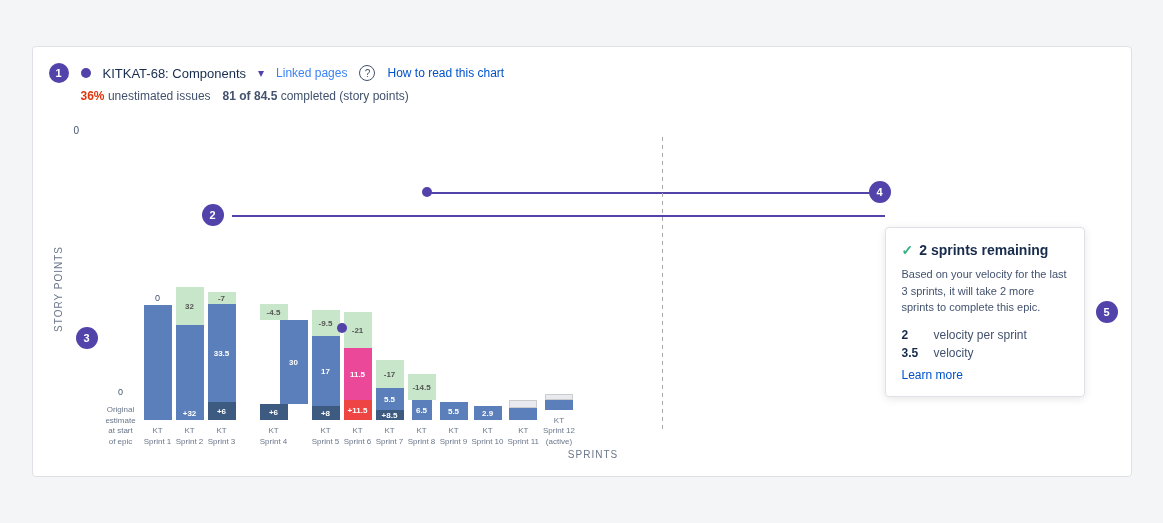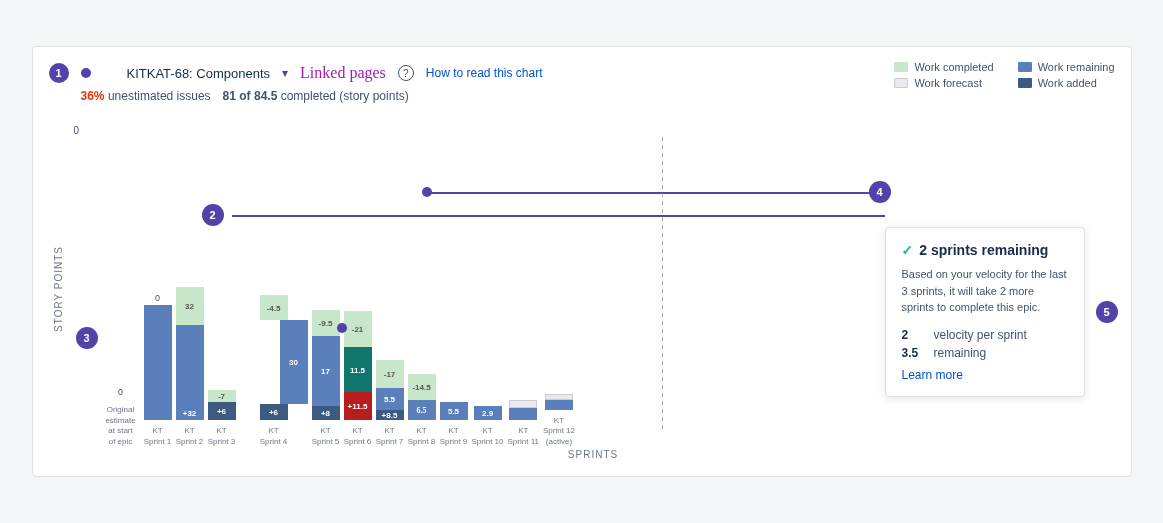--- a/index.html
+++ b/index.html
@@ -26,34 +26,32 @@
       gap: 12px;
       margin-bottom: 6px;
     }
     .sprint-label {
       display: flex;
       align-items: center;
       gap: 6px;
       font-size: 13px;
       font-weight: 500;
       color: #172b4d;
-      margin-left: 24px;
     }
     .dot {
       width: 10px; height: 10px;
       border-radius: 50%;
       background: #5243aa;
       display: inline-block;
     }
     .linked-pages {
-      color: #a21caf;
-      font-size: 16px;
+      color: #3b82f6;
+      font-size: 12px;
       cursor: pointer;
       text-decoration: none;
-      font-family: Liberation Serif, serif;
     }
     .help-icon {
       width: 16px; height: 16px;
       border: 1px solid #42526e;
       border-radius: 50%;
       display: inline-flex;
       align-items: center;
       justify-content: center;
       font-size: 10px;
       color: #42526e;
@@ -214,38 +212,20 @@
     <span style="margin-left:32px;">
       <span class="pct">36%</span>
       <span>unestimated issues</span>
     </span>
     <span>
       <strong>81 of 84.5</strong>
       <span>completed (story points)</span>
     </span>
   </div>
 
-  <div class="legend">
-    <div class="legend-item">
-      <div class="legend-box" style="background:#c8e6c9;"></div>
-      <span>Work completed</span>
-    </div>
-    <div class="legend-item">
-      <div class="legend-box" style="background:#5b7fba;"></div>
-      <span>Work remaining</span>
-    </div>
-    <div class="legend-item">
-      <div class="legend-box" style="background:#e8eaf0; border:1px solid #ccc;"></div>
-      <span>Work forecast</span>
-    </div>
-    <div class="legend-item">
-      <div class="legend-box" style="background:#3d5a80;"></div>
-      <span>Work added</span>
-    </div>
-  </div>
 
   <div style="display:flex; margin-top:4px;">
 
     <div style="display:flex; align-items:center; padding: 0 4px;">
       <div class="y-axis-label">STORY POINTS</div>
     </div>
 
     <div style="flex:1; position:relative;">
 
       <div class="zero-label">0</div>
@@ -292,36 +272,39 @@
             </div>
           </div>
           <div style="font-size:8px;color:#6b778c;text-align:center;margin-top:6px;line-height:1.3;">KT<br>Sprint 2</div>
         </div>
 
         <div style="display:flex;flex-direction:column;align-items:center;">
           <div style="position:relative;display:flex;flex-direction:column-reverse;align-items:center;">
             <div style="width:28px;height:18px;background:#3d5a80;position:relative;">
               <span style="position:absolute;top:50%;left:50%;transform:translate(-50%,-50%);font-size:8px;font-weight:700;color:#fff;">+6</span>
             </div>
+            <div style="width:28px;height:98px;background:#5b7fba;position:relative;">
+              <span style="position:absolute;top:50%;left:50%;transform:translate(-50%,-50%);font-size:8px;font-weight:700;color:#fff;">33.5</span>
+            </div>
             <div style="width:28px;height:12px;background:#c8e6c9;position:relative;">
               <span style="position:absolute;top:50%;left:50%;transform:translate(-50%,-50%);font-size:8px;font-weight:700;color:#555;">-7</span>
             </div>
           </div>
           <div style="font-size:8px;color:#6b778c;text-align:center;margin-top:6px;line-height:1.3;">KT<br>Sprint 3</div>
         </div>
 
         <div style="display:flex;flex-direction:column;align-items:center;">
           <div style="position:relative;display:flex;flex-direction:column-reverse;align-items:center;">
             <div style="width:28px;height:16px;background:#3d5a80;position:relative;">
               <span style="position:absolute;top:50%;left:50%;transform:translate(-50%,-50%);font-size:8px;font-weight:700;color:#fff;">+6</span>
             </div>
             <div style="width:28px;height:84px;background:#5b7fba;position:relative;margin-left:40px;">
               <span style="position:absolute;top:50%;left:50%;transform:translate(-50%,-50%);font-size:8px;font-weight:700;color:#fff;">30</span>
             </div>
-            <div style="width:28px;height:25px;background:#c8e6c9;position:relative;margin-top:8px;">
+            <div style="width:28px;height:16px;background:#c8e6c9;position:relative;margin-top:8px;">
               <span style="position:absolute;top:50%;left:50%;transform:translate(-50%,-50%);font-size:8px;font-weight:700;color:#555;">-4.5</span>
             </div>
           </div>
           <div style="font-size:8px;color:#6b778c;text-align:center;margin-top:6px;line-height:1.3;">KT<br>Sprint 4</div>
         </div>
 
         <div style="display:flex;flex-direction:column;align-items:center;">
           <div style="position:relative;display:flex;flex-direction:column-reverse;align-items:center;">
             <div style="width:28px;height:14px;background:#3d5a80;position:relative;">
               <span style="position:absolute;top:50%;left:50%;transform:translate(-50%,-50%);font-size:8px;font-weight:700;color:#fff;">+8</span>
@@ -331,24 +314,24 @@
             </div>
             <div style="width:28px;height:26px;background:#c8e6c9;position:relative;">
               <span style="position:absolute;top:50%;left:50%;transform:translate(-50%,-50%);font-size:8px;font-weight:700;color:#555;">-9.5</span>
             </div>
           </div>
           <div style="font-size:8px;color:#6b778c;text-align:center;margin-top:6px;line-height:1.3;">KT<br>Sprint 5</div>
         </div>
 
         <div style="display:flex;flex-direction:column;align-items:center;">
           <div style="position:relative;display:flex;flex-direction:column-reverse;align-items:center;">
-            <div style="width:28px;height:28px;background:#b91c1c;position:relative;">
+            <div style="width:28px;height:20px;background:#ef4444;position:relative;">
               <span style="position:absolute;top:50%;left:50%;transform:translate(-50%,-50%);font-size:8px;font-weight:700;color:#fff;">+11.5</span>
             </div>
-            <div style="width:28px;height:45px;background:#0f766e;position:relative;">
+            <div style="width:28px;height:52px;background:#ec4899;position:relative;">
               <span style="position:absolute;top:50%;left:50%;transform:translate(-50%,-50%);font-size:8px;font-weight:700;color:#fff;">11.5</span>
             </div>
             <div style="width:28px;height:36px;background:#c8e6c9;position:relative;">
               <span style="position:absolute;top:50%;left:50%;transform:translate(-50%,-50%);font-size:8px;font-weight:700;color:#555;">-21</span>
             </div>
           </div>
           <div style="font-size:8px;color:#6b778c;text-align:center;margin-top:6px;line-height:1.3;">KT<br>Sprint 6</div>
         </div>
 
         <div style="display:flex;flex-direction:column;align-items:center;">
@@ -361,21 +344,21 @@
             </div>
             <div style="width:28px;height:28px;background:#c8e6c9;position:relative;">
               <span style="position:absolute;top:50%;left:50%;transform:translate(-50%,-50%);font-size:8px;font-weight:700;color:#555;">-17</span>
             </div>
           </div>
           <div style="font-size:8px;color:#6b778c;text-align:center;margin-top:6px;line-height:1.3;">KT<br>Sprint 7</div>
         </div>
 
         <div style="display:flex;flex-direction:column;align-items:center;">
           <div style="position:relative;display:flex;flex-direction:column-reverse;align-items:center;">
-            <div style="width:28px;height:20px;background:#5b7fba;position:relative;font-family:Liberation Serif, serif;">
+            <div style="width:20px;height:20px;background:#5b7fba;position:relative;">
               <span style="position:absolute;top:50%;left:50%;transform:translate(-50%,-50%);font-size:8px;font-weight:700;color:#fff;">6.5</span>
             </div>
             <div style="width:28px;height:26px;background:#c8e6c9;position:relative;">
               <span style="position:absolute;top:50%;left:50%;transform:translate(-50%,-50%);font-size:8px;font-weight:700;color:#555;">-14.5</span>
             </div>
           </div>
           <div style="font-size:8px;color:#6b778c;text-align:center;margin-top:6px;line-height:1.3;">KT<br>Sprint 8</div>
         </div>
 
         <div style="display:flex;flex-direction:column;align-items:center;">
@@ -423,21 +406,21 @@
           <span class="check-icon">✓</span>
           <span>2 sprints remaining</span>
         </div>
         <div class="info-box-desc">Based on your velocity for the last 3 sprints, it will take 2 more sprints to complete this epic.</div>
         <div class="velocity-row">
           <span class="velocity-num">2</span>
           <span class="velocity-text">velocity per sprint</span>
         </div>
         <div class="velocity-row">
           <span class="velocity-num">3.5</span>
-          <span class="velocity-text">remaining</span>
+          <span class="velocity-text">velocity</span>
         </div>
         <a class="learn-more">Learn more</a>
       </div>
 
     </div>
   </div>
 
 </div>
 
 </body></html>

